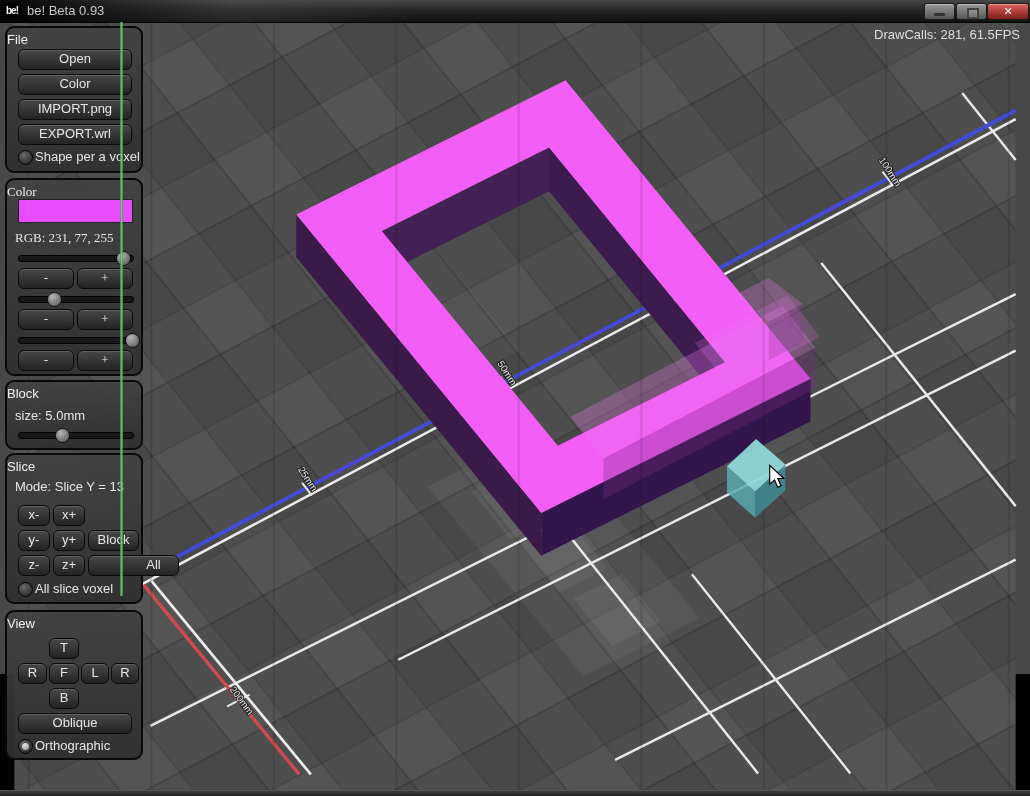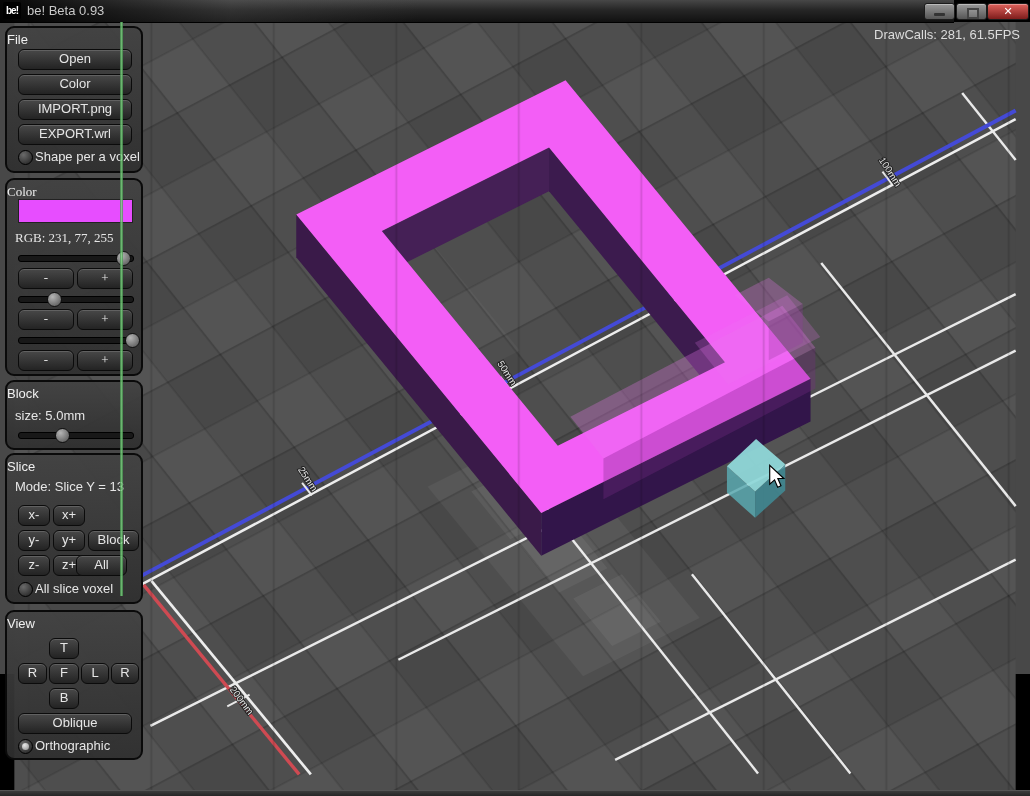--- a/index.html
+++ b/index.html
@@ -1,19 +1,19 @@
 <!DOCTYPE html>
 <html><head>
 <meta charset="utf-8">
 <style>
   html,body{margin:0;padding:0;background:#000;}
   body{width:1030px;height:796px;position:relative;overflow:hidden;
        font-family:"Liberation Sans","DejaVu Sans",sans-serif;-webkit-font-smoothing:antialiased;}
   
-  .titlebar{position:absolute;left:0;top:0;width:954px;height:22px;
+  .titlebar{position:absolute;left:0;top:0;width:1030px;height:22px;
     background:linear-gradient(180deg,#474747 0%,#262626 45%,#111 100%);
     border-bottom:1px solid #000;}
   .titlebar .sheen{position:absolute;left:0;top:0;width:420px;height:22px;
     background:linear-gradient(90deg,rgba(0,0,0,.9),rgba(90,90,90,.25) 55%,rgba(0,0,0,0));}
   .logo{position:absolute;left:3px;top:2px;width:18px;height:17px;background:#000;
     color:#fff;font-weight:bold;font-size:10px;line-height:17px;text-align:center;
     border-radius:2px;letter-spacing:-1px;}
   .wtitle{position:absolute;left:27px;top:0;height:22px;line-height:22px;
     color:#c9c9c9;font-size:13px;}
   .winbtn{position:absolute;top:3px;height:15px;border-radius:3px;border:1px solid #1c1c1c;
@@ -206,21 +206,21 @@
 <div class="panel" style="top:453px;height:151px;">
   <div class="ptitle">Slice</div>
   <div class="lbl" style="left:8px;top:24px;">Mode: Slice Y = 13</div>
   <div class="pbtn" style="left:11px;top:50px;width:30px;">x-</div>
   <div class="pbtn" style="left:46px;top:50px;width:30px;">x+</div>
   <div class="pbtn" style="left:11px;top:75px;width:30px;">y-</div>
   <div class="pbtn" style="left:46px;top:75px;width:30px;">y+</div>
   <div class="pbtn" style="left:81px;top:75px;width:49px;">Block</div>
   <div class="pbtn" style="left:11px;top:100px;width:30px;">z-</div>
   <div class="pbtn" style="left:46px;top:100px;width:30px;">z+</div>
-  <div class="pbtn" style="left:69px;top:100px;width:49px;">All</div>
+  <div class="pbtn" style="left:81px;top:100px;width:49px;padding-left:40px;">All</div>
   <span class="toggle" style="left:11px;top:127px;"></span>
   <span class="lbl" style="left:28px;top:126px;">All slice voxel</span>
 </div>
 
 <div class="panel" style="top:610px;height:150px;">
   <div class="ptitle">View</div>
   <div class="pbtn" style="left:42px;top:26px;width:28px;">T</div>
   <div class="pbtn" style="left:11px;top:51px;width:27px;">R</div>
   <div class="pbtn" style="left:42px;top:51px;width:28px;">F</div>
   <div class="pbtn" style="left:74px;top:51px;width:26px;">L</div>

